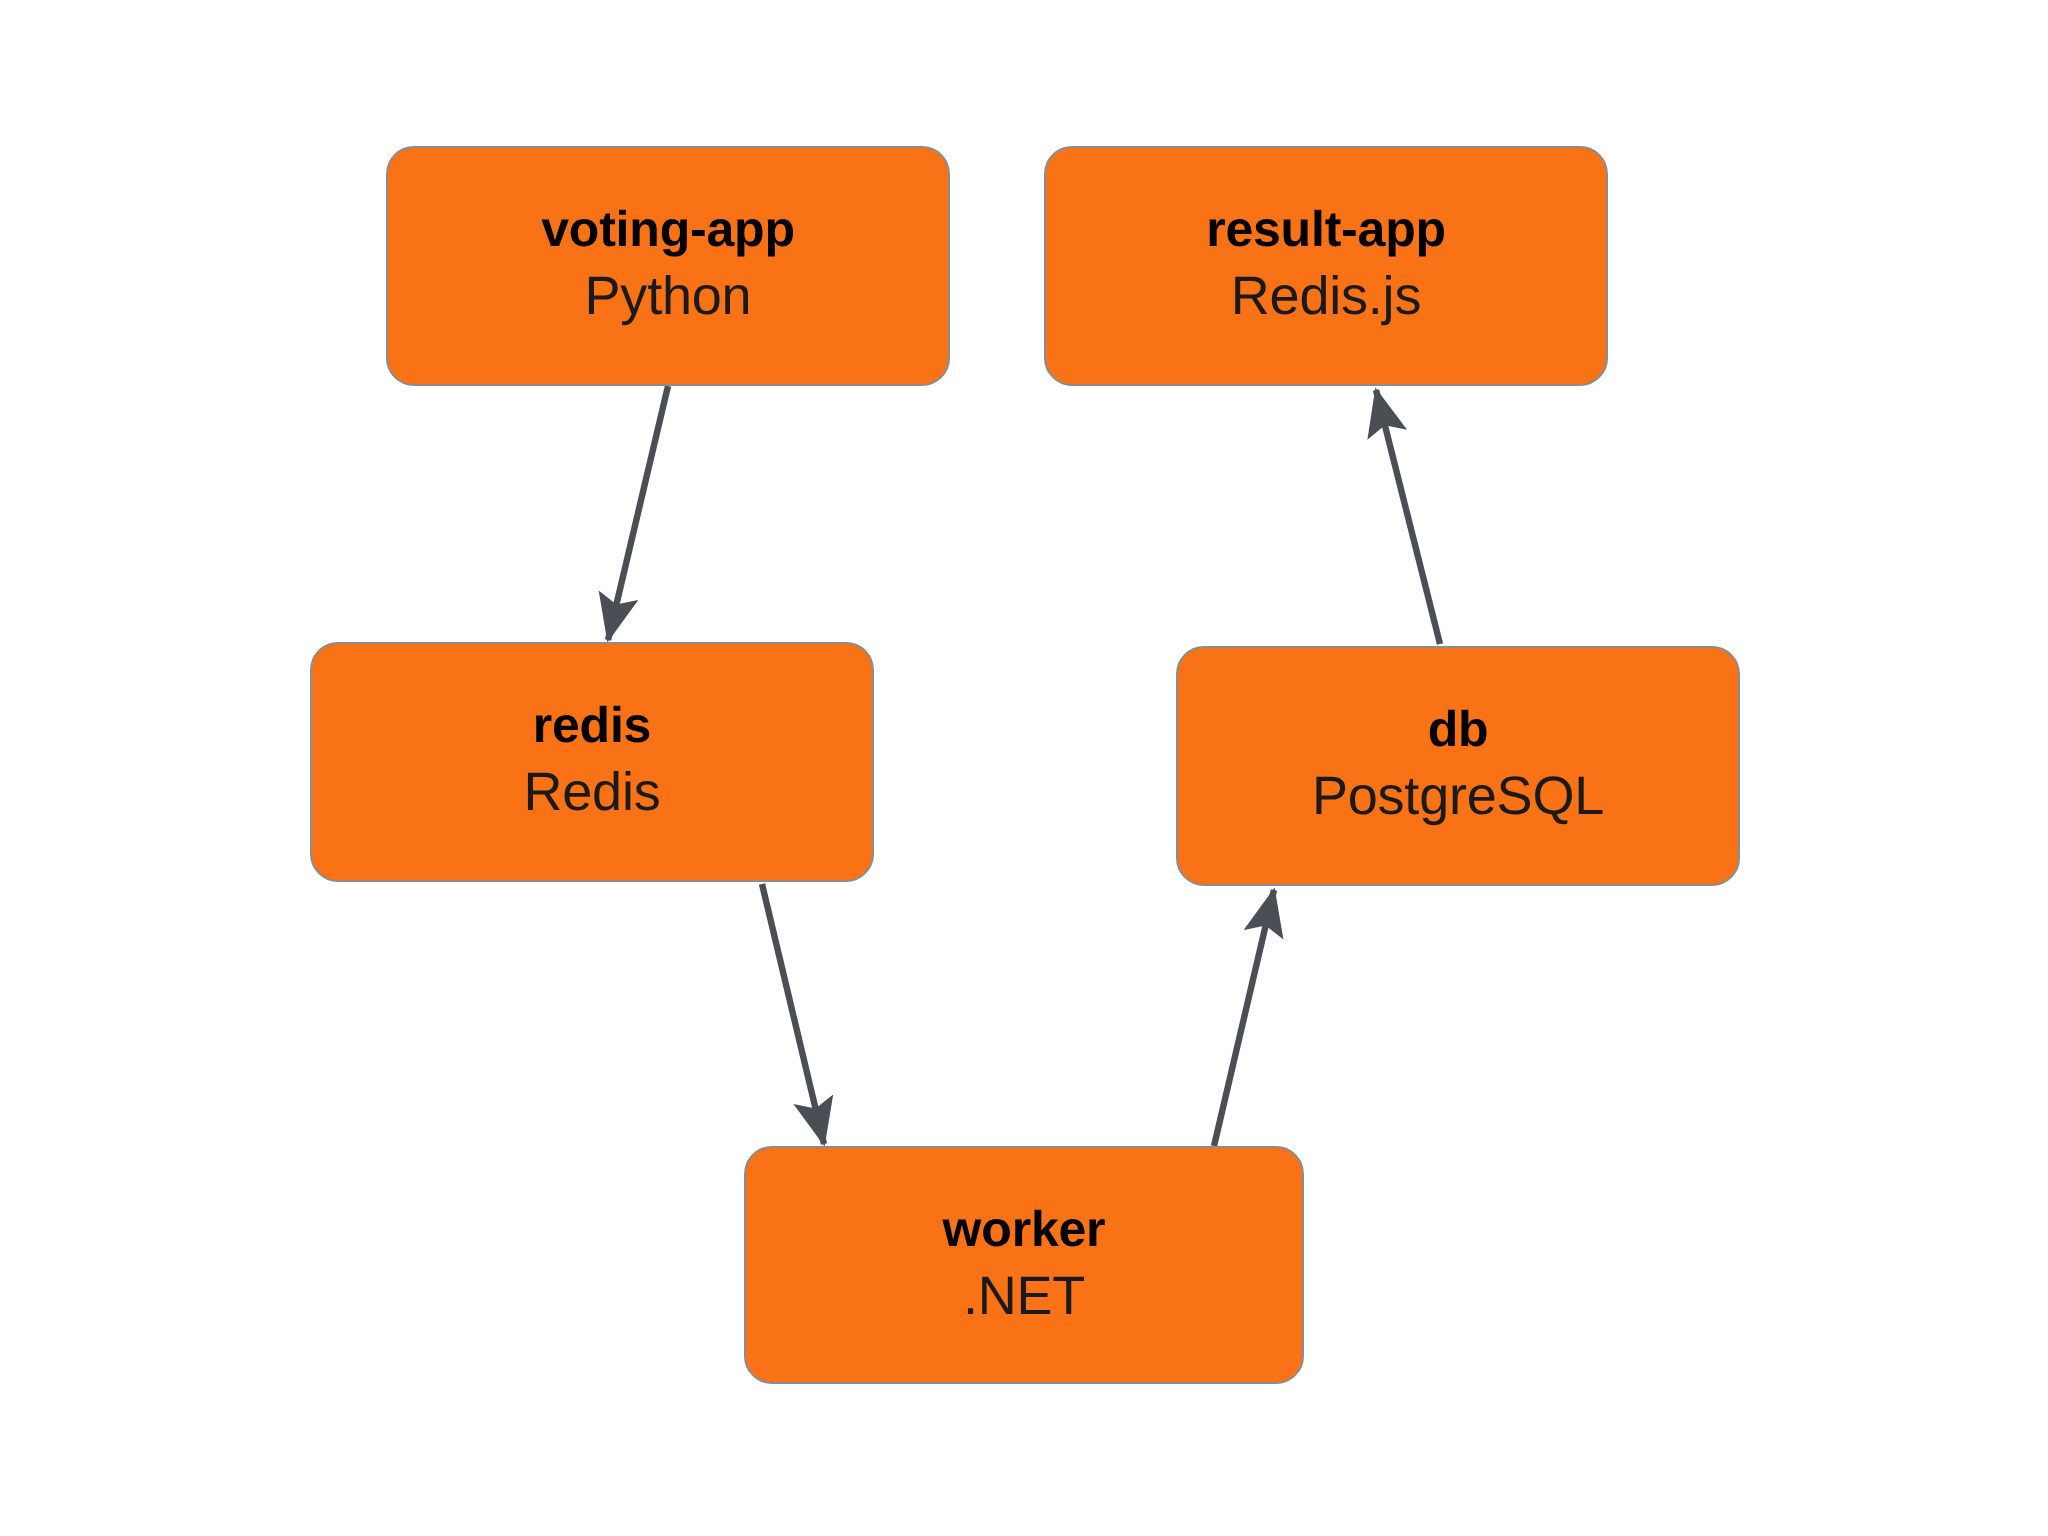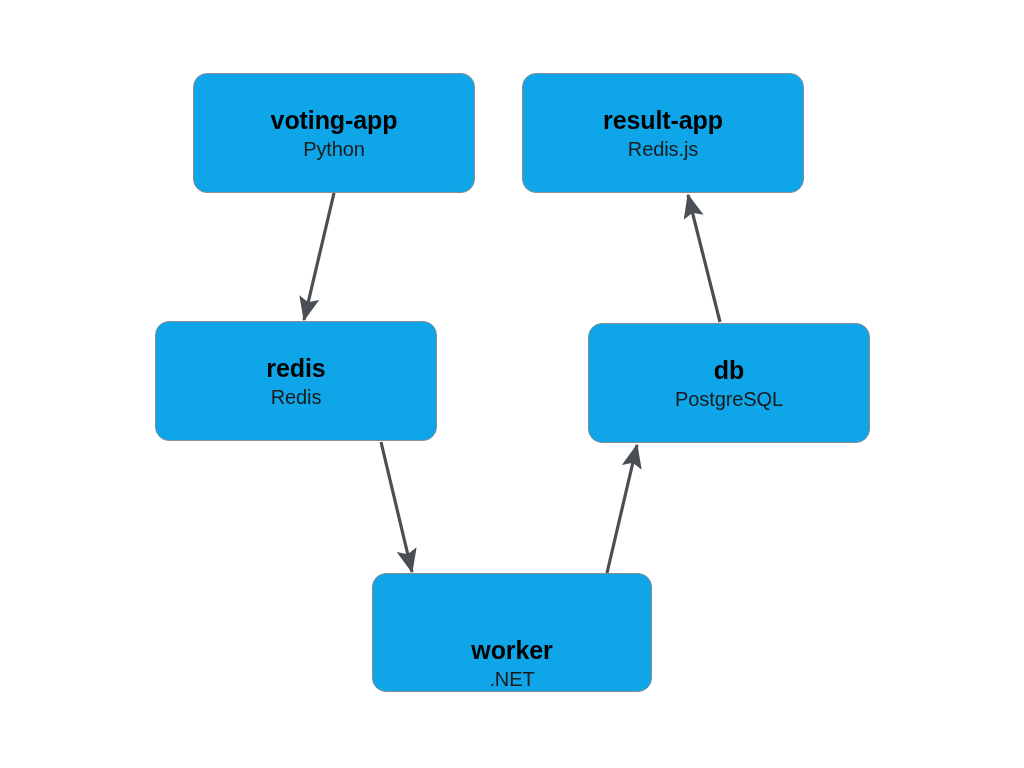--- a/index.html
+++ b/index.html
@@ -23,38 +23,38 @@
     position: absolute;
     left: 0;
     top: 0;
     width: 1024px;
     height: 768px;
     pointer-events: none;
   }
   .node {
     position: absolute;
     box-sizing: border-box;
-    background: #0ea5e9;
+    background: #f97316;
     border: 1.6px solid #888d92;
     border-radius: 14px;
     display: flex;
     flex-direction: column;
     align-items: center;
     justify-content: center;
     z-index: 2;
   }
   .node-title {
     font-size: 25px;
     font-weight: bold;
     color: #000000;
     line-height: 1.16;
     letter-spacing: -0.1px;
   }
   .node-subtitle {
-    font-size: 20px;
+    font-size: 27px;
     font-weight: normal;
     color: #1a1a1a;
     line-height: 1.2;
     margin-top: 2px;
     letter-spacing: -0.1px;
   }
 </style>
 </head>
 <body>
 
@@ -85,18 +85,18 @@
   <div class="node" style="left:588px; top:323px; width:282px; height:120px;">
     <div class="node-title">db</div>
     <div class="node-subtitle">PostgreSQL</div>
   </div>
 
   <div class="node" style="left:155px; top:321px; width:282px; height:120px;">
     <div class="node-title">redis</div>
     <div class="node-subtitle">Redis</div>
   </div>
 
-  <div class="node" style="left:372px; top:573px; width:280px; height:119px;justify-content:flex-end;">
+  <div class="node" style="left:372px; top:573px; width:280px; height:119px;">
     <div class="node-title">worker</div>
     <div class="node-subtitle">.NET</div>
   </div>
 
 </div>
 
 </body></html>

